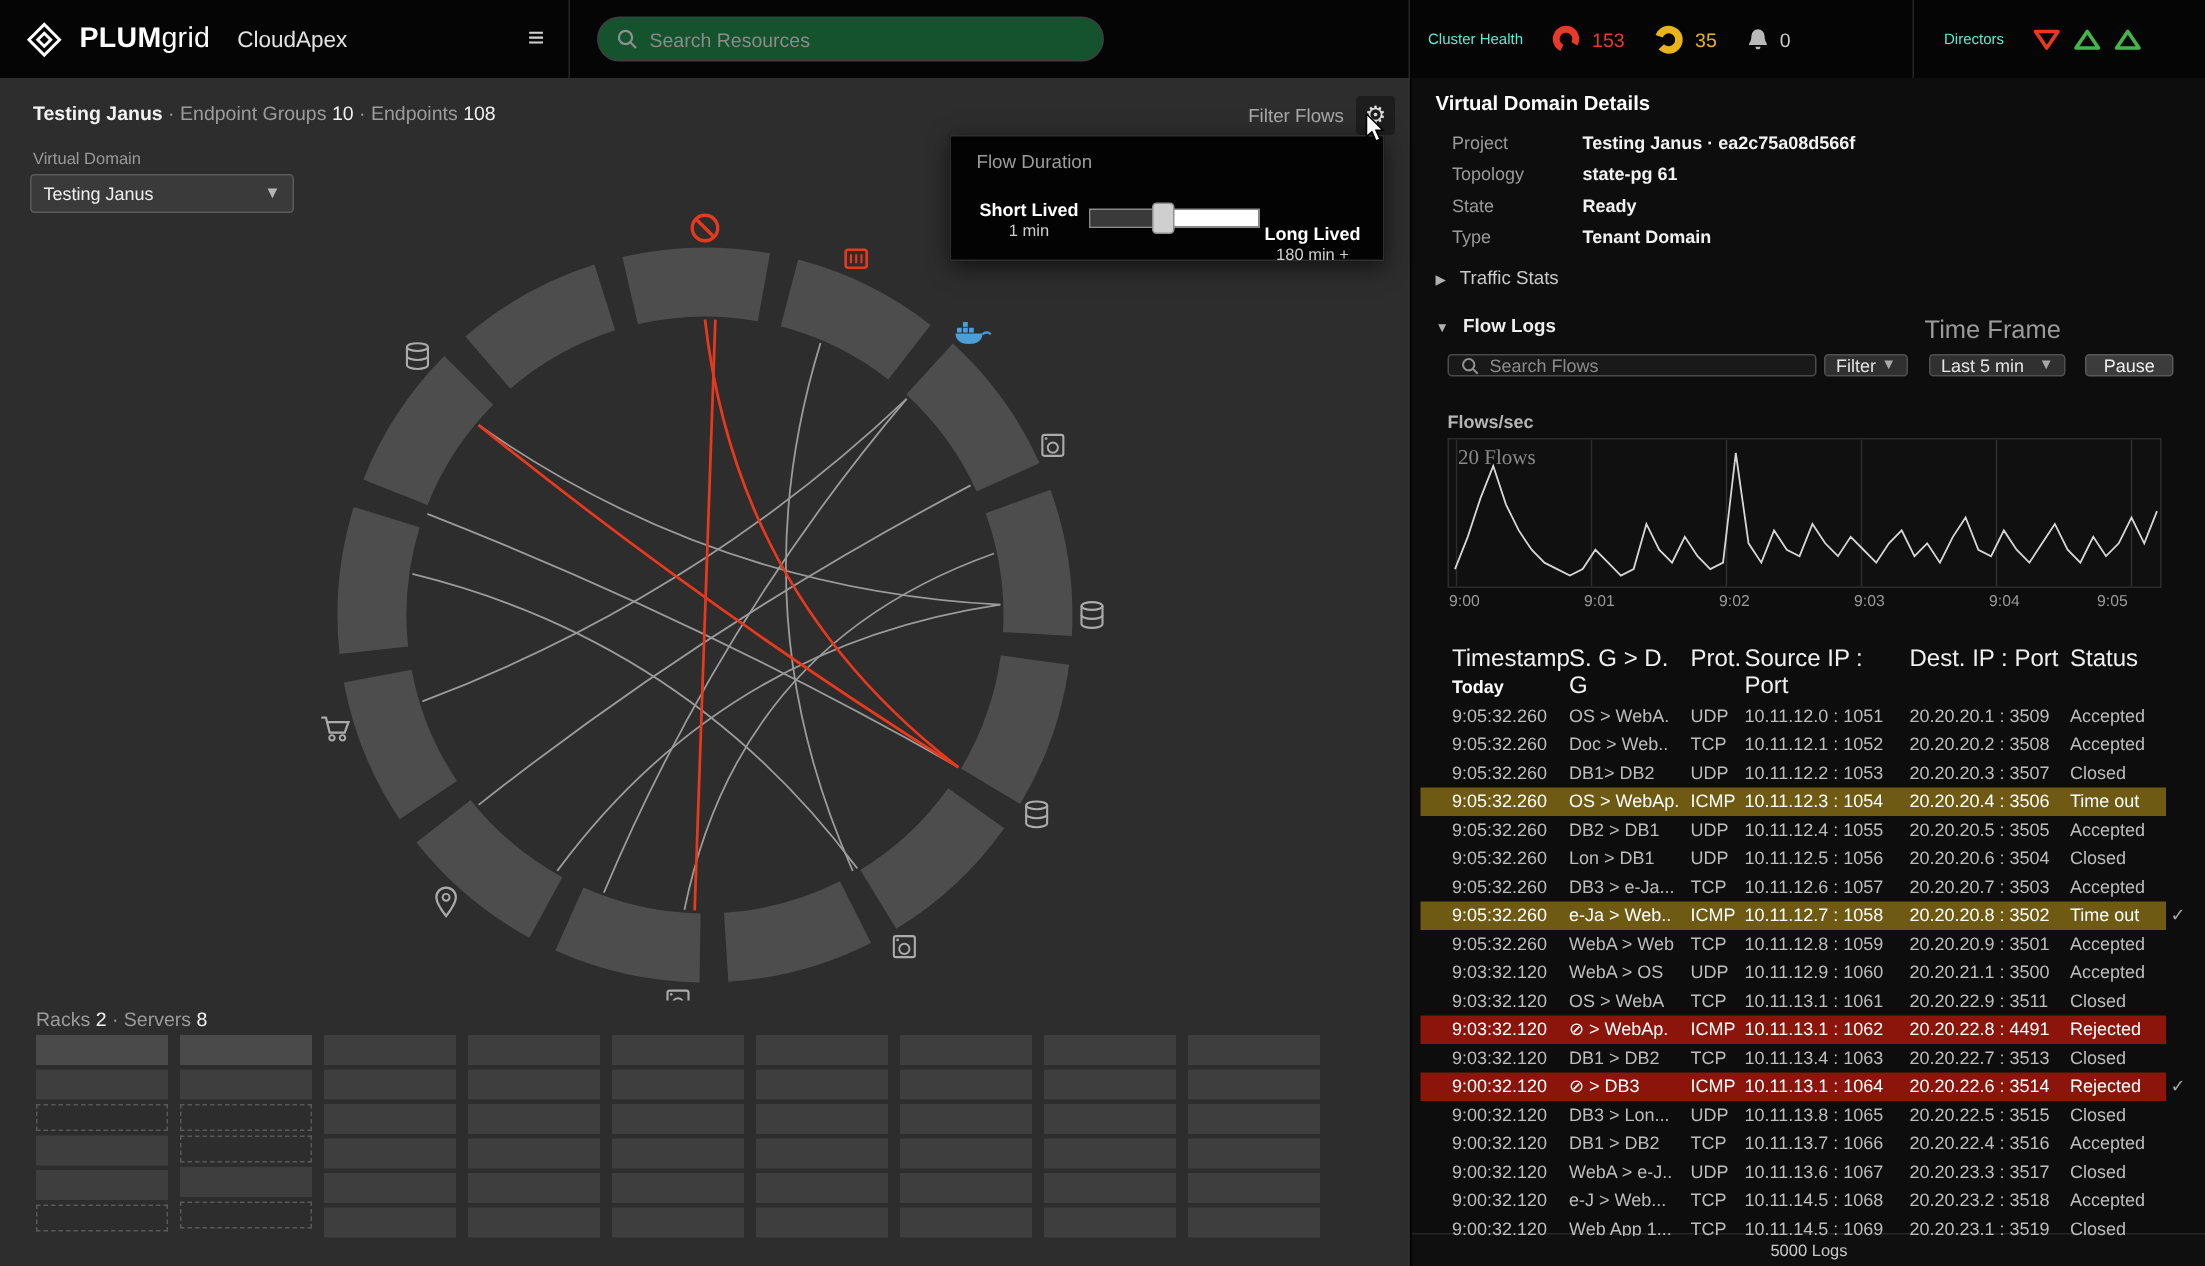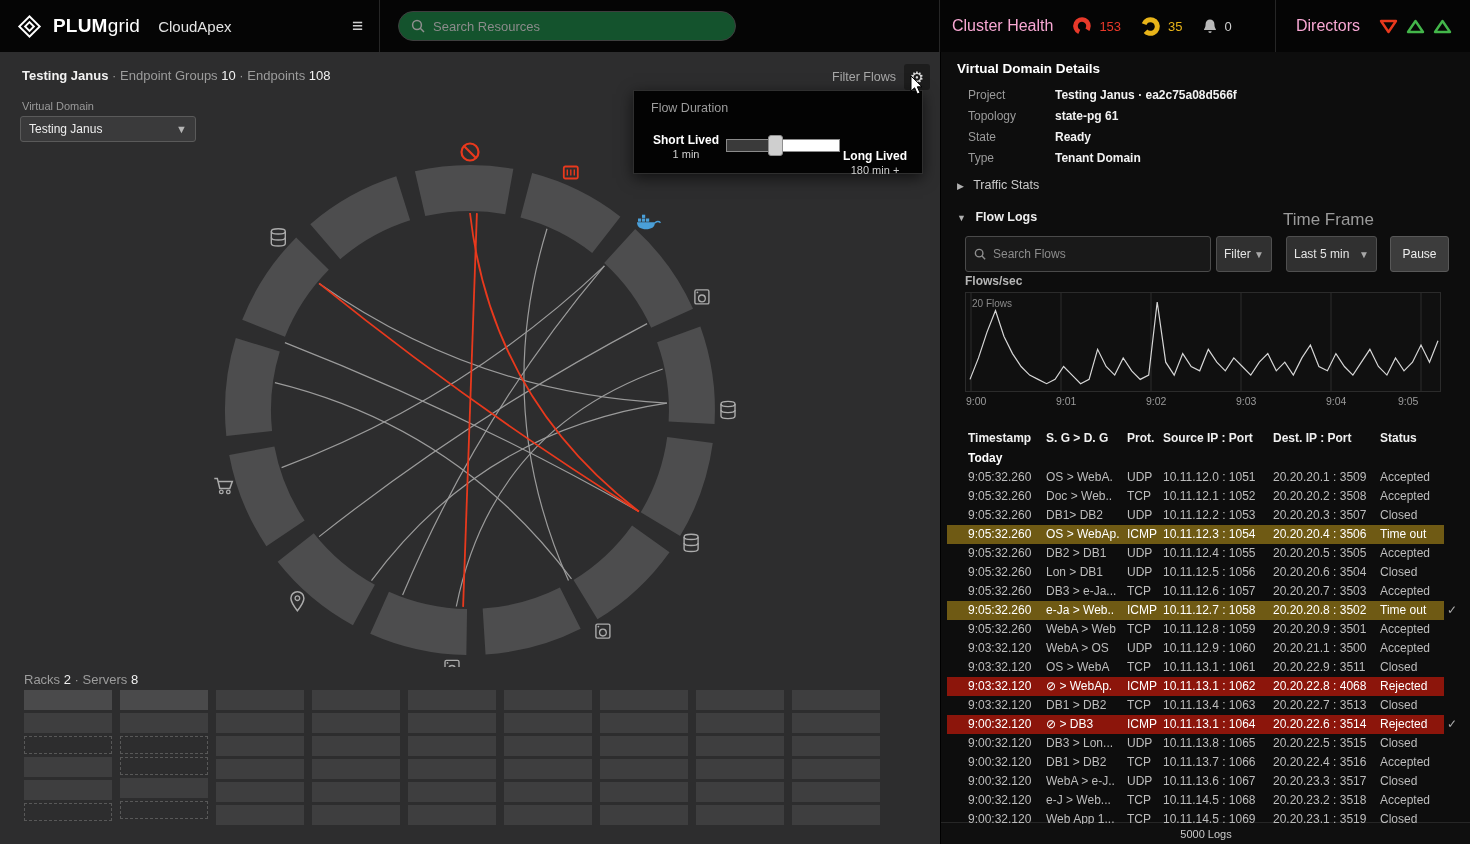--- a/index.html
+++ b/index.html
@@ -14,21 +14,21 @@
   .brand b { font-weight:700; }
   .brand .light { font-weight:400; }
   .appname { color:#e3e3e3; font-size:15px; margin-left:18px; }
   .menu { margin-left:auto; margin-right:16px; color:#cfcfcf; font-size:19px; cursor:pointer; }
   .tb-search { width:560px; padding-left:18px; border-right:1px solid #262626; }
   .searchpill { width:338px; height:30px; border:1px solid #3e3e3e; border-radius:16px; background:#14532d; display:flex; align-items:center; padding:0 12px; gap:8px; }
   .searchpill input { flex:1; background:transparent; border:none; outline:none; color:#cfcfcf; font-size:13px; font-family:"Liberation Sans",sans-serif; }
   .searchpill input::placeholder { color:#8b8b8b; }
   .tb-health { width:336px; padding-left:12px; gap:7px; border-right:1px solid #262626; }
   .tb-directors { flex:1; padding-left:20px; gap:6px; }
-  .tb-lbl { color:#f9a8d4; font-size:16px; }
+  .tb-lbl { color:#5eead4; font-size:10px; }
   .tb-num { font-size:13px; }
   .num-red { color:#e8392a; }
   .num-yellow { color:#e8b419; }
   .num-gray { color:#cfcfcf; }
   .gap-l { margin-left:12px; }
   .icon-wrap { display:inline-flex; align-items:center; }
 
   
   #canvas { position:absolute; top:52px; left:0; width:940px; height:792px; background:#2d2d2e; overflow:hidden; }
   #breadcrumb { position:absolute; left:22px; top:16px; font-size:13px; color:#9c9c9c; }
@@ -64,37 +64,37 @@
   
   #panel { position:absolute; top:52px; right:0; width:530px; height:792px; background:#0d0d0d; border-left:1px solid #000; overflow:hidden; }
   #panel-title { position:absolute; left:16px; top:9px; color:#fff; font-size:13.5px; font-weight:700; }
   .field-row { position:absolute; left:0; width:530px; height:20px; font-size:12px; }
   .field-row .fl { position:absolute; left:27px; color:#9a9a9a; }
   .field-row .fv { position:absolute; left:114px; color:#f2f2f2; font-weight:600; }
   #traffic-stats { position:absolute; left:16px; top:126px; color:#c9c9c9; font-size:12.5px; cursor:pointer; }
   .tri { font-size:9px; color:#b0b0b0; margin-right:6px; }
   #flowlogs-head { position:absolute; left:16px; top:158px; color:#efefef; font-size:12.5px; font-weight:700; cursor:pointer; }
   #timeframe-lbl { position:absolute; left:342px; top:158px; color:#9a9a9a; font-size:17px; }
-  .ctrl { position:absolute; top:184px; height:36px; font-size:12px; display:flex; align-items:center; border-radius:3px; }
+  .ctrl { position:absolute; top:184px; height:15px; font-size:12px; display:flex; align-items:center; border-radius:3px; }
   #flow-search { left:24px; width:246px; background:#191919; border:1px solid #4a4a4a; padding:0 8px; gap:7px; }
   #flow-search input { flex:1; background:transparent; border:none; outline:none; color:#ccc; font-size:12px; font-family:"Liberation Sans",sans-serif; }
   #flow-search input::placeholder { color:#8b8b8b; }
   #filter-dd { left:275px; width:56px; background:#303030; border:1px solid #4f4f4f; padding:0 7px; color:#e4e4e4; cursor:pointer; }
   #range-dd { left:345px; width:91px; background:#303030; border:1px solid #4f4f4f; padding:0 7px; color:#e4e4e4; cursor:pointer; }
   .dd-chev { margin-left:auto; color:#a8a8a8; font-size:10px; }
   #pause-btn { left:449px; width:59px; background:#3c3c3c; border:1px solid #585858; color:#efefef; justify-content:center; cursor:pointer; }
   #flowsec-lbl { position:absolute; left:24px; top:222px; color:#b5b5b5; font-size:12px;font-weight:bold; }
   #chart-box { position:absolute; left:24px; top:240px; width:476px; height:100px; border:1px solid #2b2b2b; background:#101010; }
-  #chart-anno { position:absolute; left:6px; top:5px; color:#8a8a8a; font-size:10px; z-index:2; }
+  #chart-anno { position:absolute; left:6px; top:5px; color:#8a8a8a; font-size:14px; z-index:2;font-family:Liberation Serif, serif; }
   #spark { position:absolute; left:0; top:0; }
   #spark-ticks { position:absolute; left:24px; top:343px; width:476px; height:13px; }
   #spark-ticks span { position:absolute; top:0; color:#9a9a9a; font-size:10.5px; }
 
   .fgrid { display:grid; grid-template-columns:78px 81px 36px 110px 107px 64px 16px; padding-left:27px; }
-  #fl-header { position:absolute; left:0; top:379px; width:530px; font-size:12px; font-weight:700; color:#f0f0f0; }
+  #fl-header { position:absolute; left:0; top:379px; width:530px; font-size:16px; font-weight:400; color:#f0f0f0; }
   #today-row { position:absolute; left:27px; top:399px; font-size:12px; font-weight:700; color:#fff; }
   #flow-rows { position:absolute; left:0; top:416px; width:530px; height:356px; overflow:hidden; font-size:12px; color:#bdbdbd; }
   .frow { height:19px; line-height:19px; position:relative; cursor:pointer; }
   .frow span { position:relative; z-index:1; display:block; white-space:nowrap; overflow:hidden; }
   .frow .c-chk { color:#a8a8a8; text-align:center; }
   .frow.hl-timeout, .frow.hl-rejected { color:#fff; }
   .frow.hl-timeout::before, .frow.hl-rejected::before { content:""; position:absolute; left:6px; width:497px; top:0; bottom:0; z-index:0; }
   .frow.hl-timeout::before { background:#6f5a14; }
   .frow.hl-rejected::before { background:#8c150b; }
   #logs-footer { position:absolute; left:0; bottom:0; width:530px; height:22px; background:#0f0f0f; border-top:1px solid #262626; color:#c9c9c9; font-size:11px; display:flex; align-items:center; justify-content:center; }
@@ -557,21 +557,21 @@
           <span class="c-src">10.11.13.1 : 1061</span>
           <span class="c-dst">20.20.22.9 : 3511</span>
           <span class="c-status">Closed</span>
           <span class="c-chk"></span>
         </div>
         <div class="frow fgrid hl-rejected">
           <span class="c-ts">9:03:32.120</span>
           <span class="c-sg">⊘ &gt; WebAp.</span>
           <span class="c-prot">ICMP</span>
           <span class="c-src">10.11.13.1 : 1062</span>
-          <span class="c-dst">20.20.22.8 : 4068</span>
+          <span class="c-dst">20.20.22.8 : 4491</span>
           <span class="c-status">Rejected</span>
           <span class="c-chk"></span>
         </div>
         <div class="frow fgrid">
           <span class="c-ts">9:03:32.120</span>
           <span class="c-sg">DB1 &gt; DB2</span>
           <span class="c-prot">TCP</span>
           <span class="c-src">10.11.13.4 : 1063</span>
           <span class="c-dst">20.20.22.7 : 3513</span>
           <span class="c-status">Closed</span>

